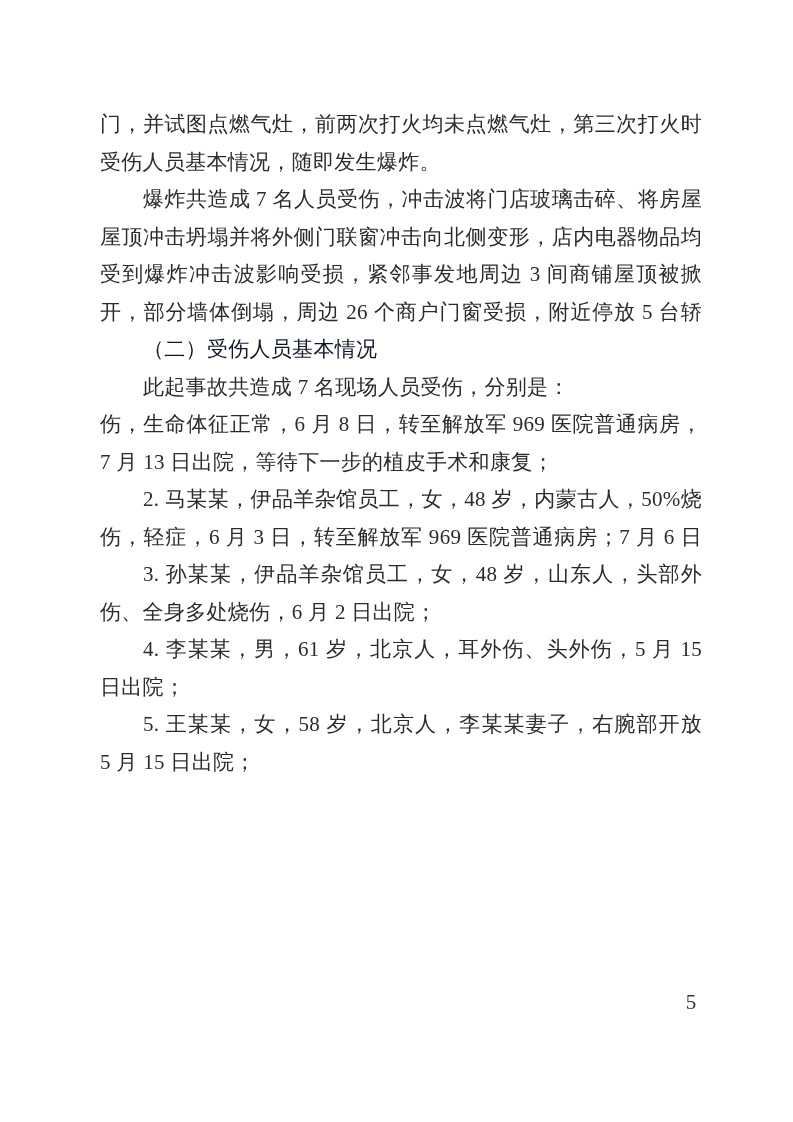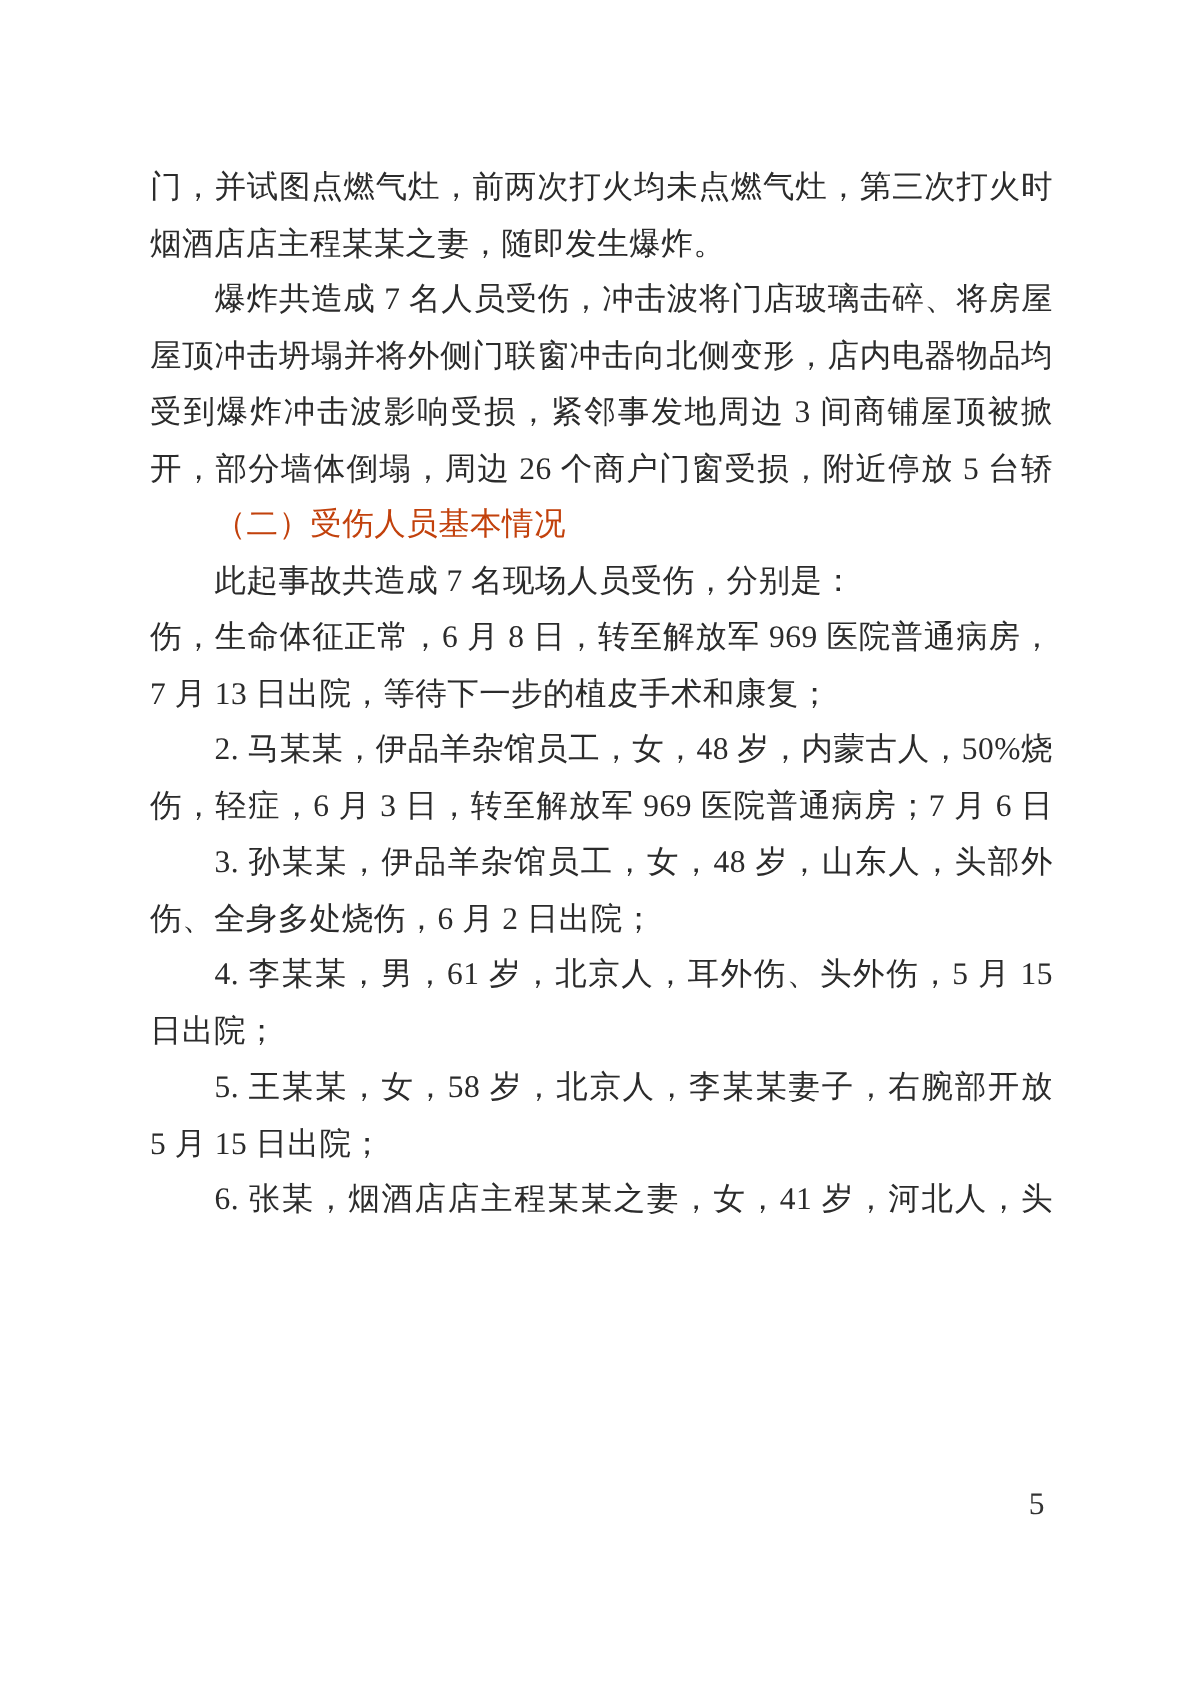--- a/index.html
+++ b/index.html
@@ -33,51 +33,50 @@
     letter-spacing: 0.3px;
     color: #2b2b2b;
   }
   .line.full {
     text-align-last: justify;
   }
   .line.indent {
     text-indent: 43px;
   }
   .line.heading {
-    color: #c2410c;
+    color: #0f172a;
   }
   .page-number {
     position: absolute;
     left: 676px;
     top: 990px;
     width: 30px;
     text-align: center;
     font-size: 21px;
     color: #333333;
   }
 </style>
 </head>
 <body>
 
 <div class="page">
   <div class="doc-body">
       <div class="line full">门，并试图点燃气灶，前两次打火均未点燃气灶，第三次打火时</div>
-      <div class="line">烟酒店店主程某某之妻，随即发生爆炸。</div>
+      <div class="line">受伤人员基本情况，随即发生爆炸。</div>
       <div class="line indent full">爆炸共造成 7 名人员受伤，冲击波将门店玻璃击碎、将房屋</div>
       <div class="line full">屋顶冲击坍塌并将外侧门联窗冲击向北侧变形，店内电器物品均</div>
       <div class="line full">受到爆炸冲击波影响受损，紧邻事发地周边 3 间商铺屋顶被掀</div>
       <div class="line full">开，部分墙体倒塌，周边 26 个商户门窗受损，附近停放 5 台轿</div>
       <div class="line indent heading">（二）受伤人员基本情况</div>
       <div class="line indent">此起事故共造成 7 名现场人员受伤，分别是：</div>
       <div class="line full">伤，生命体征正常，6 月 8 日，转至解放军 969 医院普通病房，</div>
       <div class="line">7 月 13 日出院，等待下一步的植皮手术和康复；</div>
       <div class="line indent full">2. 马某某，伊品羊杂馆员工，女，48 岁，内蒙古人，50%烧</div>
       <div class="line full">伤，轻症，6 月 3 日，转至解放军 969 医院普通病房；7 月 6 日</div>
       <div class="line indent full">3. 孙某某，伊品羊杂馆员工，女，48 岁，山东人，头部外</div>
       <div class="line">伤、全身多处烧伤，6 月 2 日出院；</div>
       <div class="line indent full">4. 李某某，男，61 岁，北京人，耳外伤、头外伤，5 月 15</div>
       <div class="line">日出院；</div>
       <div class="line indent full">5. 王某某，女，58 岁，北京人，李某某妻子，右腕部开放</div>
       <div class="line">5 月 15 日出院；</div>
-      <div class="line indent full">6. 张某，烟酒店店主程某某之妻，女，41 岁，河北人，头</div>
     </div>
   <div class="page-number">5</div>
 </div>
 
 </body></html>

